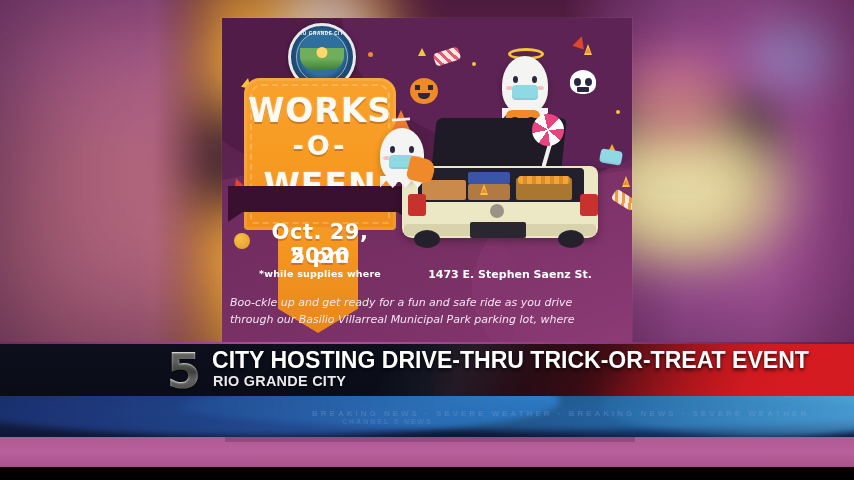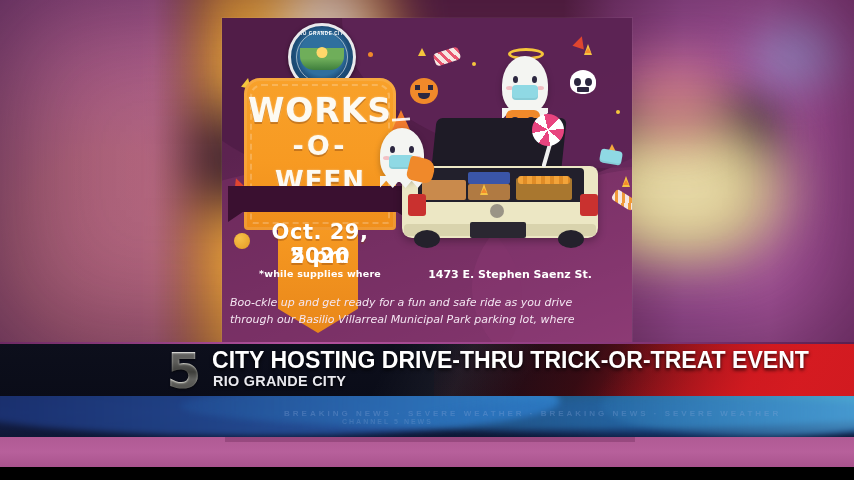--- a/index.html
+++ b/index.html
@@ -64,21 +64,21 @@
     box-shadow:inset 0 0 0 3px rgba(255,255,255,.10);}
   .sign:before{content:"";position:absolute;left:6px;top:6px;right:6px;bottom:6px;border:2px dashed rgba(255,255,255,.22);border-radius:12px 12px 3px 3px;}
   .sign-stem{position:absolute;left:56px;top:205px;width:80px;height:110px;
     background:linear-gradient(180deg,#f79a22,#e9871a);clip-path:polygon(0 0,100% 0,100% 78%,50% 100%,0 78%);}
 
   .hall,.oh,.ween{position:absolute;left:0;width:152px;text-align:center;color:#fdfaf2;
     font-family:"DejaVu Sans",sans-serif;font-weight:bold;letter-spacing:1px;
     text-shadow:0 2px 0 rgba(140,70,10,.45),0 0 2px rgba(255,255,255,.5);}
   .hall{top:13px;font-size:33px;}
   .oh{top:52px;font-size:27px;letter-spacing:3px;}
-  .ween{top:88px;font-size:26px;}
+  .ween{top:88px;font-size:33px;}
 
   
   .ribbon{position:absolute;left:6px;top:168px;width:184px;height:36px;background:#3a1030;
     clip-path:polygon(0 0,100% 0,100% 100%,92% 72%,8% 72%,0 100%);}
   .ribbon-txt{position:absolute;left:6px;top:170px;width:184px;text-align:center;color:#fff;
     font-family:"DejaVu Serif",serif;font-style:italic;font-size:19px;letter-spacing:1px;}
 
   .date{position:absolute;left:22px;top:202px;width:152px;text-align:center;color:#fff;
     font-family:"DejaVu Sans",sans-serif;font-weight:bold;font-size:21px;letter-spacing:.5px;
     text-shadow:0 2px 0 rgba(130,60,10,.35);}
@@ -151,21 +151,21 @@
     text-shadow:0 2px 3px rgba(0,0,0,.8);white-space:nowrap;transform:scaleX(.96);transform-origin:left center;}
 
   
   .ticker{position:absolute;left:0;top:396px;width:854px;height:41px;overflow:hidden;
     background:linear-gradient(180deg,#101a3d 0%,#16224c 40%,#0e1735 100%);}
   .tk-swoosh{position:absolute;border-radius:50%;filter:blur(3px);}
   .tk1{left:-60px;top:-30px;width:620px;height:70px;background:linear-gradient(90deg,#1a2d6e,#2f6fc4);opacity:.85;}
   .tk2{left:180px;top:-14px;width:760px;height:48px;background:linear-gradient(90deg,rgba(40,120,200,.2),#39a6df);opacity:.8;}
   .tk3{left:420px;top:2px;width:520px;height:40px;background:linear-gradient(90deg,rgba(30,90,170,.1),#1f5fb0);opacity:.75;}
   .tk4{left:600px;top:-20px;width:320px;height:60px;background:linear-gradient(90deg,rgba(60,160,220,.2),#6fd0f2);opacity:.55;}
-  .tk-text{position:absolute;left:284px;top:409px;color:rgba(140,170,220,.30);
+  .tk-text{position:absolute;left:312px;top:409px;color:rgba(140,170,220,.30);
     font-family:"Liberation Sans",sans-serif;font-weight:bold;font-size:8px;letter-spacing:3px;
     white-space:nowrap;filter:blur(.6px);}
   .tk-text2{position:absolute;left:342px;top:418px;color:rgba(140,170,220,.25);
     font-family:"Liberation Sans",sans-serif;font-weight:bold;font-size:7px;letter-spacing:2px;
     white-space:nowrap;filter:blur(.6px);}
 
   .pinkband{position:absolute;left:0;top:437px;width:854px;height:30px;
     background:linear-gradient(180deg,#b05a94 0%,#b7609b 50%,#a9538d 100%);}
   .pinkband-dark{position:absolute;left:225px;top:437px;width:410px;height:5px;background:rgba(120,50,100,.45);}
   .blackbottom{position:absolute;left:0;top:467px;width:854px;height:13px;background:#000;}

